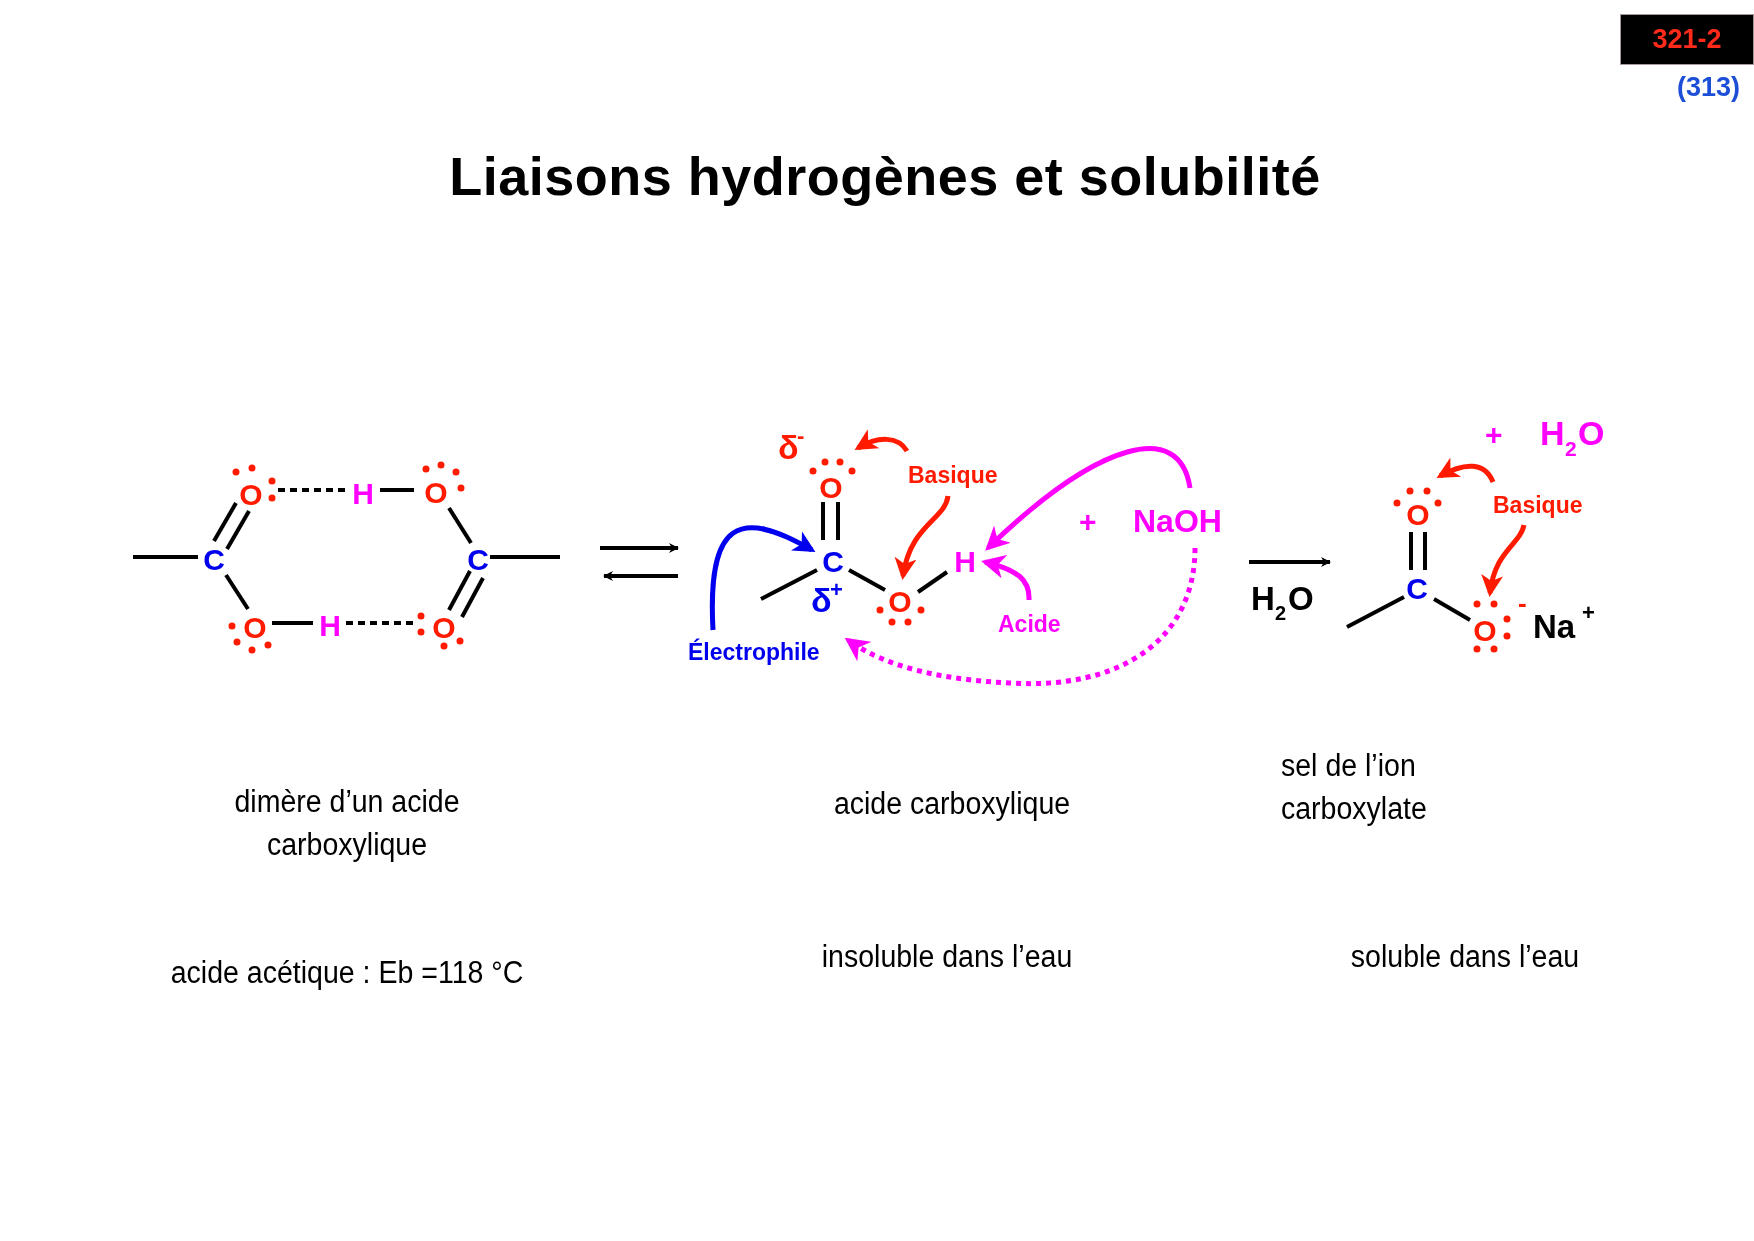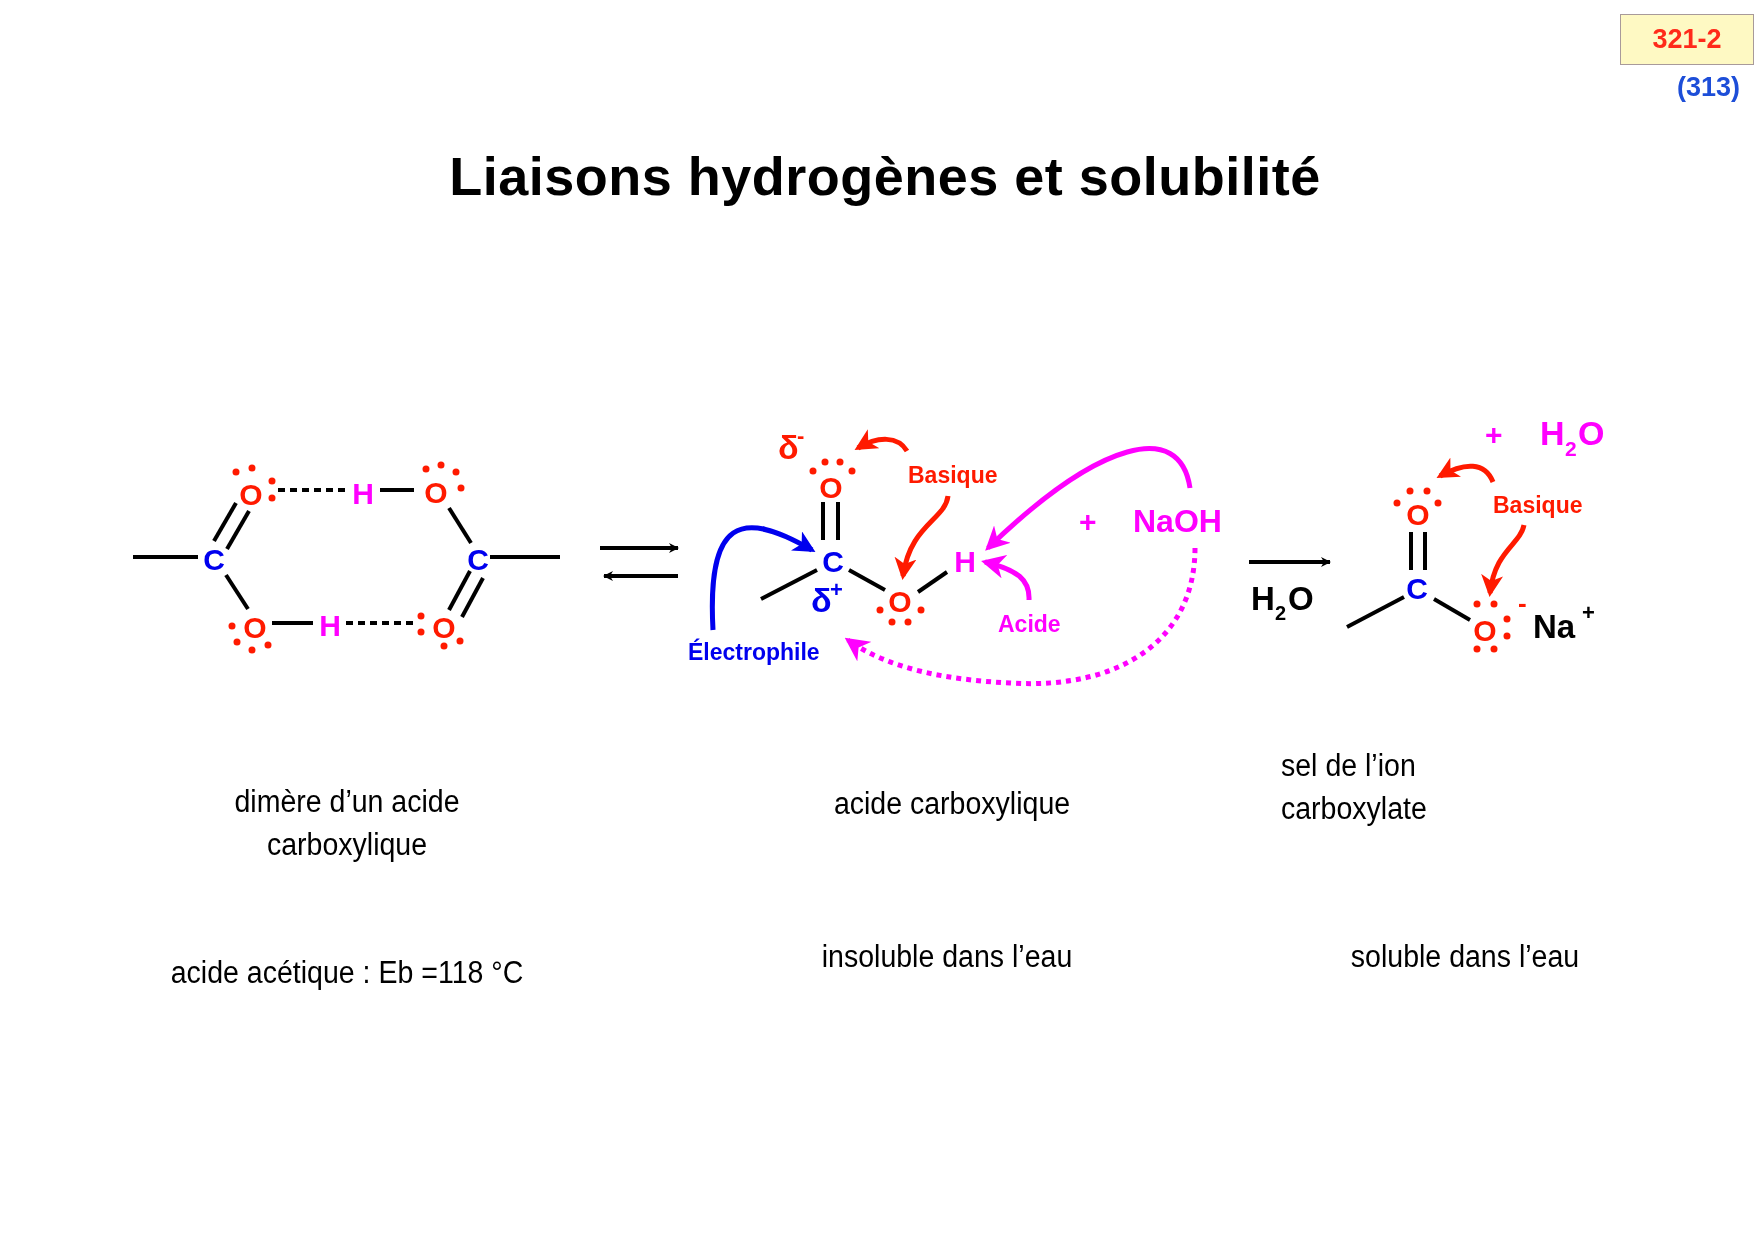--- a/index.html
+++ b/index.html
@@ -1,19 +1,19 @@
 <!DOCTYPE html>
 <html><head>
 <meta charset="utf-8">
 <style>
   html, body { margin:0; padding:0; background:#ffffff; }
   body { width:1754px; height:1241px; position:relative; overflow:hidden;
          font-family:"Liberation Sans", sans-serif; }
   .abs { position:absolute; }
-  .badge { left:1620px; top:14px; width:134px; height:51px; background:#fef9c3;
+  .badge { left:1620px; top:14px; width:134px; height:51px; background:#000000;
            border:1px solid #a89a9a; box-sizing:border-box; color:#ff2a1a;
            font-weight:bold; font-size:27px; text-align:center; line-height:49px; }
   .pageno { right:14px; top:72px; font-weight:bold; font-size:27px; color:#1d4ed8; }
   .title { left:0; width:1754px; top:145px; text-align:center; font-weight:bold;
            font-size:54px; color:#000; letter-spacing:0.5px;padding-left:8px; }
   svg { position:absolute; left:0; top:0; }
   .caption { font-size:31px; color:#000; text-align:center; line-height:43px;
              transform:scaleX(0.92); transform-origin:center; }
   text { font-family:"Liberation Sans", sans-serif; font-weight:bold; }
 </style>

